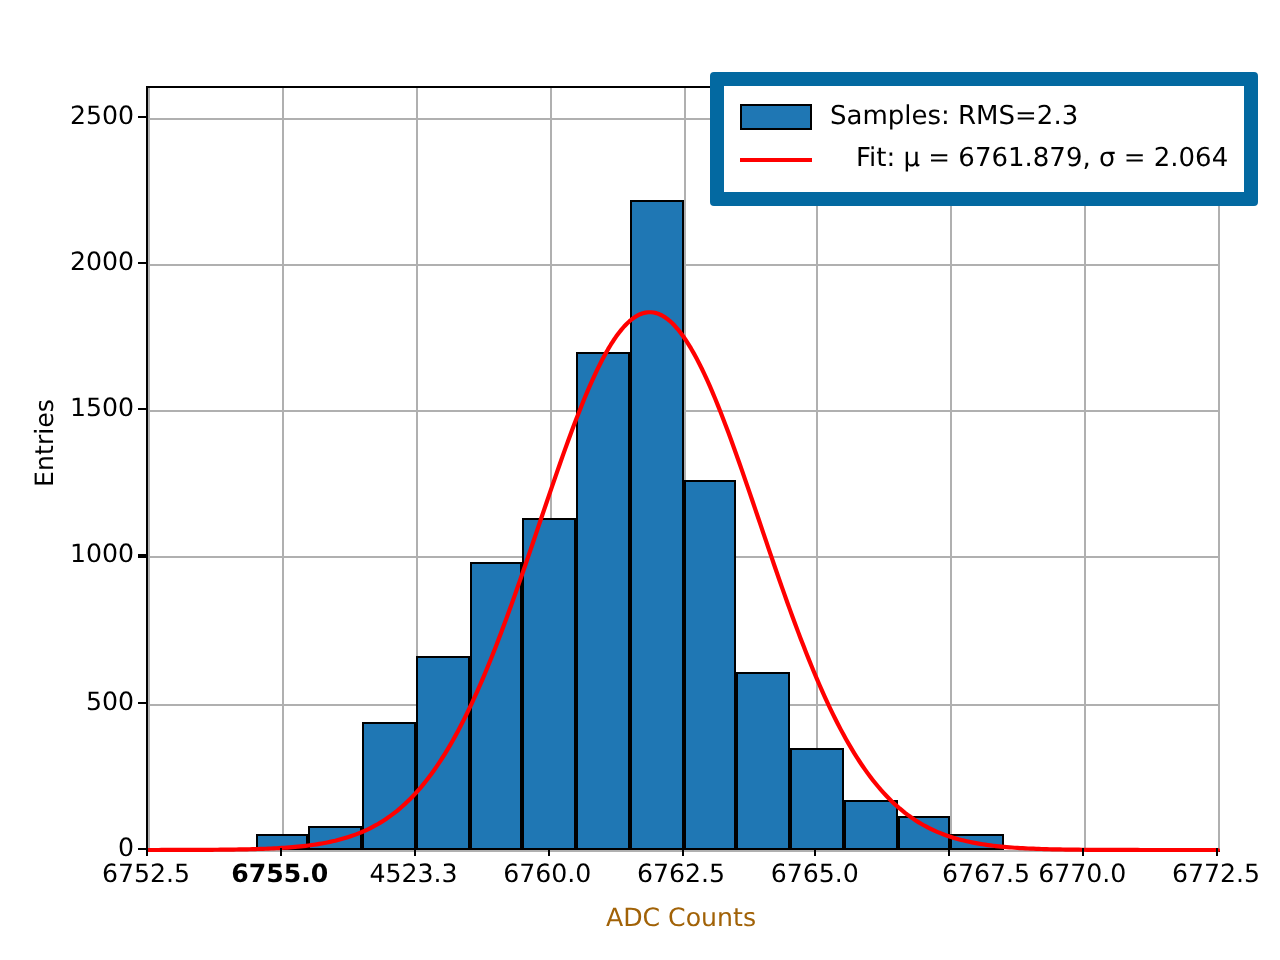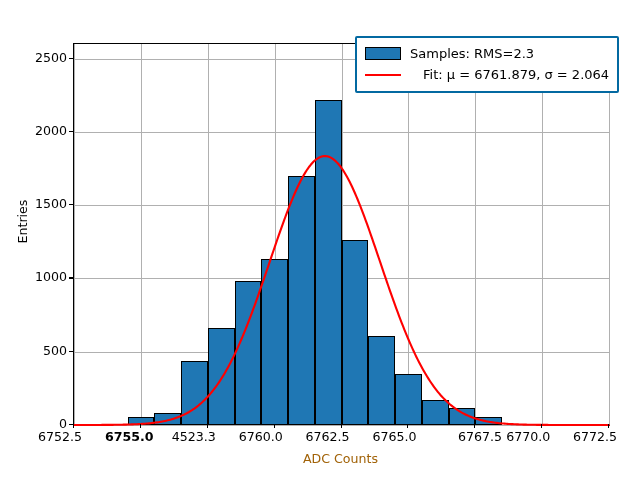--- a/index.html
+++ b/index.html
@@ -62,20 +62,21 @@
     position: absolute;
     top: 424px;
     width: 1.1px; height: 3.6px;
     background: #000000;
   }
   .xtick-label {
     position: absolute;
     top: 429px;
     width: 70px;
     margin-left: -35px;
+    text-align: center;
     font-size: 12.6px;
     color: #000000;
     white-space: nowrap;
   }
   .ytick-mark {
     position: absolute;
     left: 69.4px;
     width: 3.6px; height: 1.1px;
     background: #000000;
   }
@@ -105,21 +106,21 @@
     font-size: 12.6px;
     color: #000000;
     transform: rotate(-90deg);
     transform-origin: center center;
   }
   
   #legend {
     position: absolute;
     left: 355px; top: 36px;
     background: #ffffff;
-    border: 2px solid #0369a1;
+    border: 7px solid #0369a1;
     border-radius: 2px;
     padding: 5px 8px 6px 8px;
     box-sizing: border-box;
   }
   .legend-row {
     display: flex;
     align-items: center;
     height: 21px;
   }
   .legend-swatch-patch {

